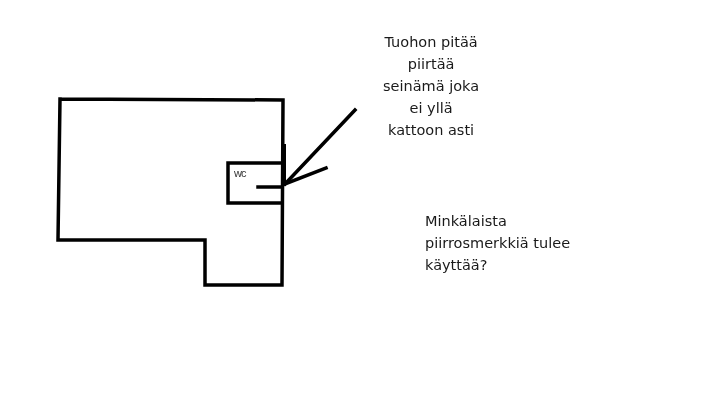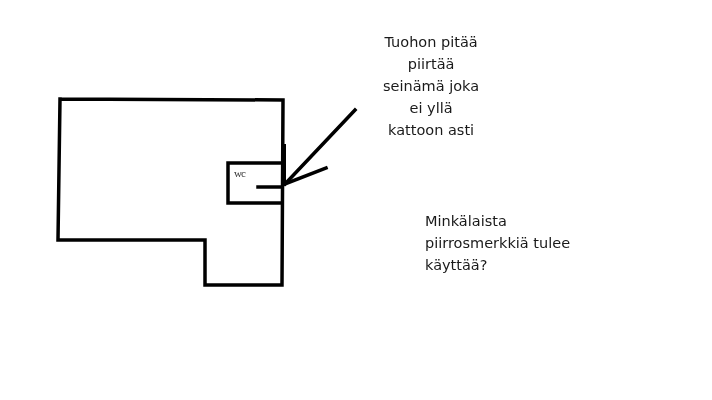--- a/index.html
+++ b/index.html
@@ -1,21 +1,21 @@
 <!DOCTYPE html>
 <html><head>
 <meta charset="utf-8">
 <style>
   html, body { margin:0; padding:0; background:#ffffff; }
   body { width:712px; height:400px; position:relative; overflow:hidden; font-family:"DejaVu Sans", sans-serif; }
   svg.drawing { position:absolute; left:0; top:0; }
   .note { position:absolute; color:#1a1a1a; font-size:14.5px; line-height:22px; white-space:pre; }
   #note1 { left:383px; top:31px;text-align:center; }
   #note2 { left:398px; top:210px;margin-left:27px; }
-  .wc-label { position:absolute; left:234px; top:167px; font-size:11px; color:#333; font-family:Liberation Serif, serif; letter-spacing:-1px; }
+  .wc-label { position:absolute; left:234px; top:167px; font-size:11px; color:#333; font-family:Liberation Sans, sans-serif; letter-spacing:-1px; }
 </style>
 </head>
 <body>
 
 <svg class="drawing" width="712" height="400" viewBox="0 0 712 400">
   <g stroke="#000" stroke-width="3.5" fill="none" stroke-linecap="square">
 
     <polyline points="60,99 283,100 282,285 205,285 205,240 58,240 60,99"></polyline>
 
     <polyline points="282,163 228,163 228,203 282,203"></polyline>

